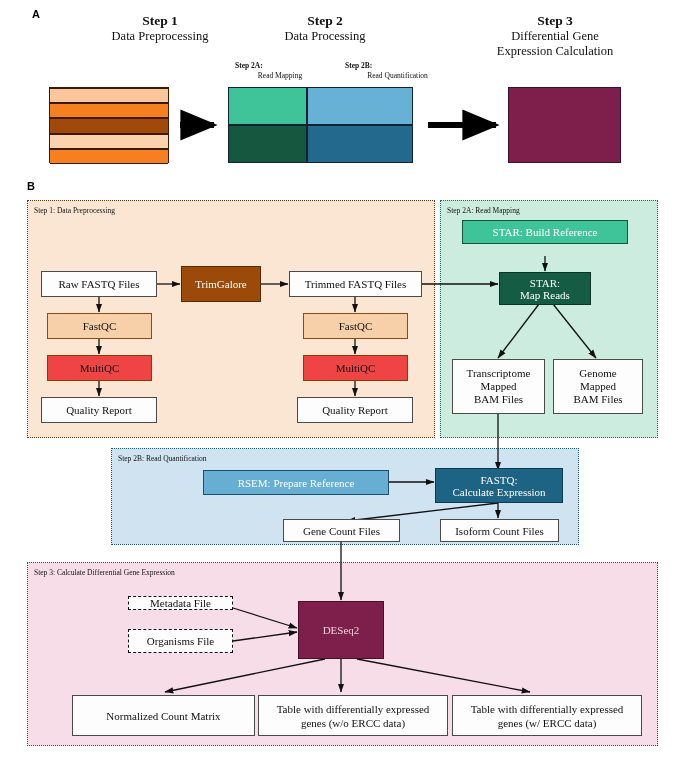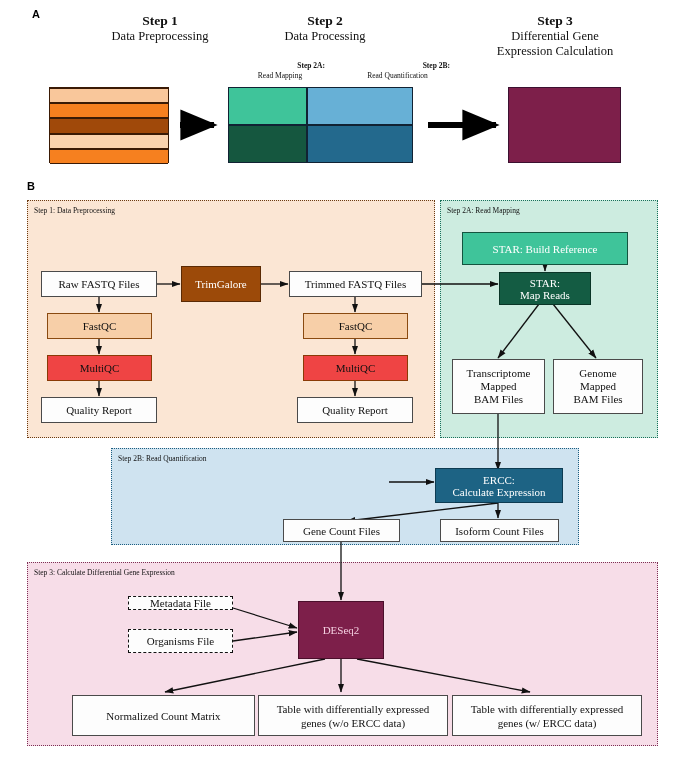--- a/index.html
+++ b/index.html
@@ -7,21 +7,21 @@
        font-family:"Liberation Serif","DejaVu Serif",serif;color:#111;}
   #root{position:absolute;left:0;top:0;width:675px;height:760px;overflow:hidden;}
 
   .panel-label{position:absolute;font-family:"Liberation Sans","DejaVu Sans",sans-serif;
                font-weight:bold;font-size:11px;color:#000;}
 
   
   .a-step-title{position:absolute;text-align:center;font-size:13.5px;font-weight:bold;
                 line-height:15px;}
   .a-step-sub{position:absolute;text-align:center;font-size:12.5px;line-height:15px;}
-  .a-sub-title{position:absolute;text-align:right;font-size:7.5px;font-weight:bold;
+  .a-sub-title{position:absolute;text-align:left;font-size:7.5px;font-weight:bold;
                line-height:10px;font-family:"Liberation Serif",serif;}
   .a-sub-sub{position:absolute;text-align:center;font-size:7.5px;line-height:10px;}
 
   .a-block{position:absolute;border:1.2px solid #3a1a05;box-sizing:border-box;}
   .a-stripe{position:absolute;left:0;right:0;box-sizing:border-box;
             border-top:1px solid #3a1a05;border-bottom:1px solid #3a1a05;}
   .a-quad{position:absolute;box-sizing:border-box;border:1px solid #123;}
   .a-mag{position:absolute;box-sizing:border-box;border:1.2px solid #3b1030;}
 
   
@@ -159,42 +159,43 @@
   <div class="node n-white" style="left:289px;top:271px;width:133px;height:26px;">Trimmed FASTQ Files</div>
 
   <div class="node n-peach" style="left:47px;top:313px;width:105px;height:26px;">FastQC</div>
   <div class="node n-orange" style="left:47px;top:355px;width:105px;height:26px;">MultiQC</div>
   <div class="node n-white" style="left:41px;top:397px;width:116px;height:26px;">Quality Report</div>
 
   <div class="node n-peach" style="left:303px;top:313px;width:105px;height:26px;">FastQC</div>
   <div class="node n-orange" style="left:303px;top:355px;width:105px;height:26px;">MultiQC</div>
   <div class="node n-white" style="left:297px;top:397px;width:116px;height:26px;">Quality Report</div>
 
-  <div class="node n-mintL" style="left:462px;top:232px;width:166px;height:33px;">STAR: Build Reference</div>
+  <div class="node n-mintL" style="left:462px;top:220px;width:166px;height:24px;">STAR: Build Reference</div>
 
   <div class="node n-greenD" style="left:499px;top:272px;width:92px;height:33px;flex-direction:column;">
     <span>STAR:</span>
     <span>Map Reads</span>
   </div>
 
   <div class="node n-white" style="left:452px;top:359px;width:93px;height:55px;flex-direction:column;line-height:13px;">
     <span>Transcriptome</span>
     <span>Mapped</span>
     <span>BAM Files</span>
   </div>
 
   <div class="node n-white" style="left:553px;top:359px;width:90px;height:55px;flex-direction:column;line-height:13px;">
     <span>Genome</span>
     <span>Mapped</span>
     <span>BAM Files</span>
   </div>
 
+  <div class="node n-blueL" style="left:203px;top:470px;width:186px;height:25px;">RSEM: Prepare Reference</div>
 
   <div class="node n-blueD" style="left:435px;top:468px;width:128px;height:35px;flex-direction:column;">
-    <span>ERCC:</span>
+    <span>FASTQ:</span>
     <span>Calculate Expression</span>
   </div>
 
   <div class="node n-white" style="left:283px;top:519px;width:117px;height:23px;">Gene Count Files</div>
   <div class="node n-white" style="left:440px;top:519px;width:119px;height:23px;">Isoform Count Files</div>
 
   <div class="node n-dashed" style="left:128px;top:596px;width:105px;height:14px;">Metadata File</div>
   <div class="node n-dashed" style="left:128px;top:629px;width:105px;height:24px;">Organisms File</div>
 
   <div class="node n-maroon" style="left:298px;top:601px;width:86px;height:58px;">DESeq2</div>

